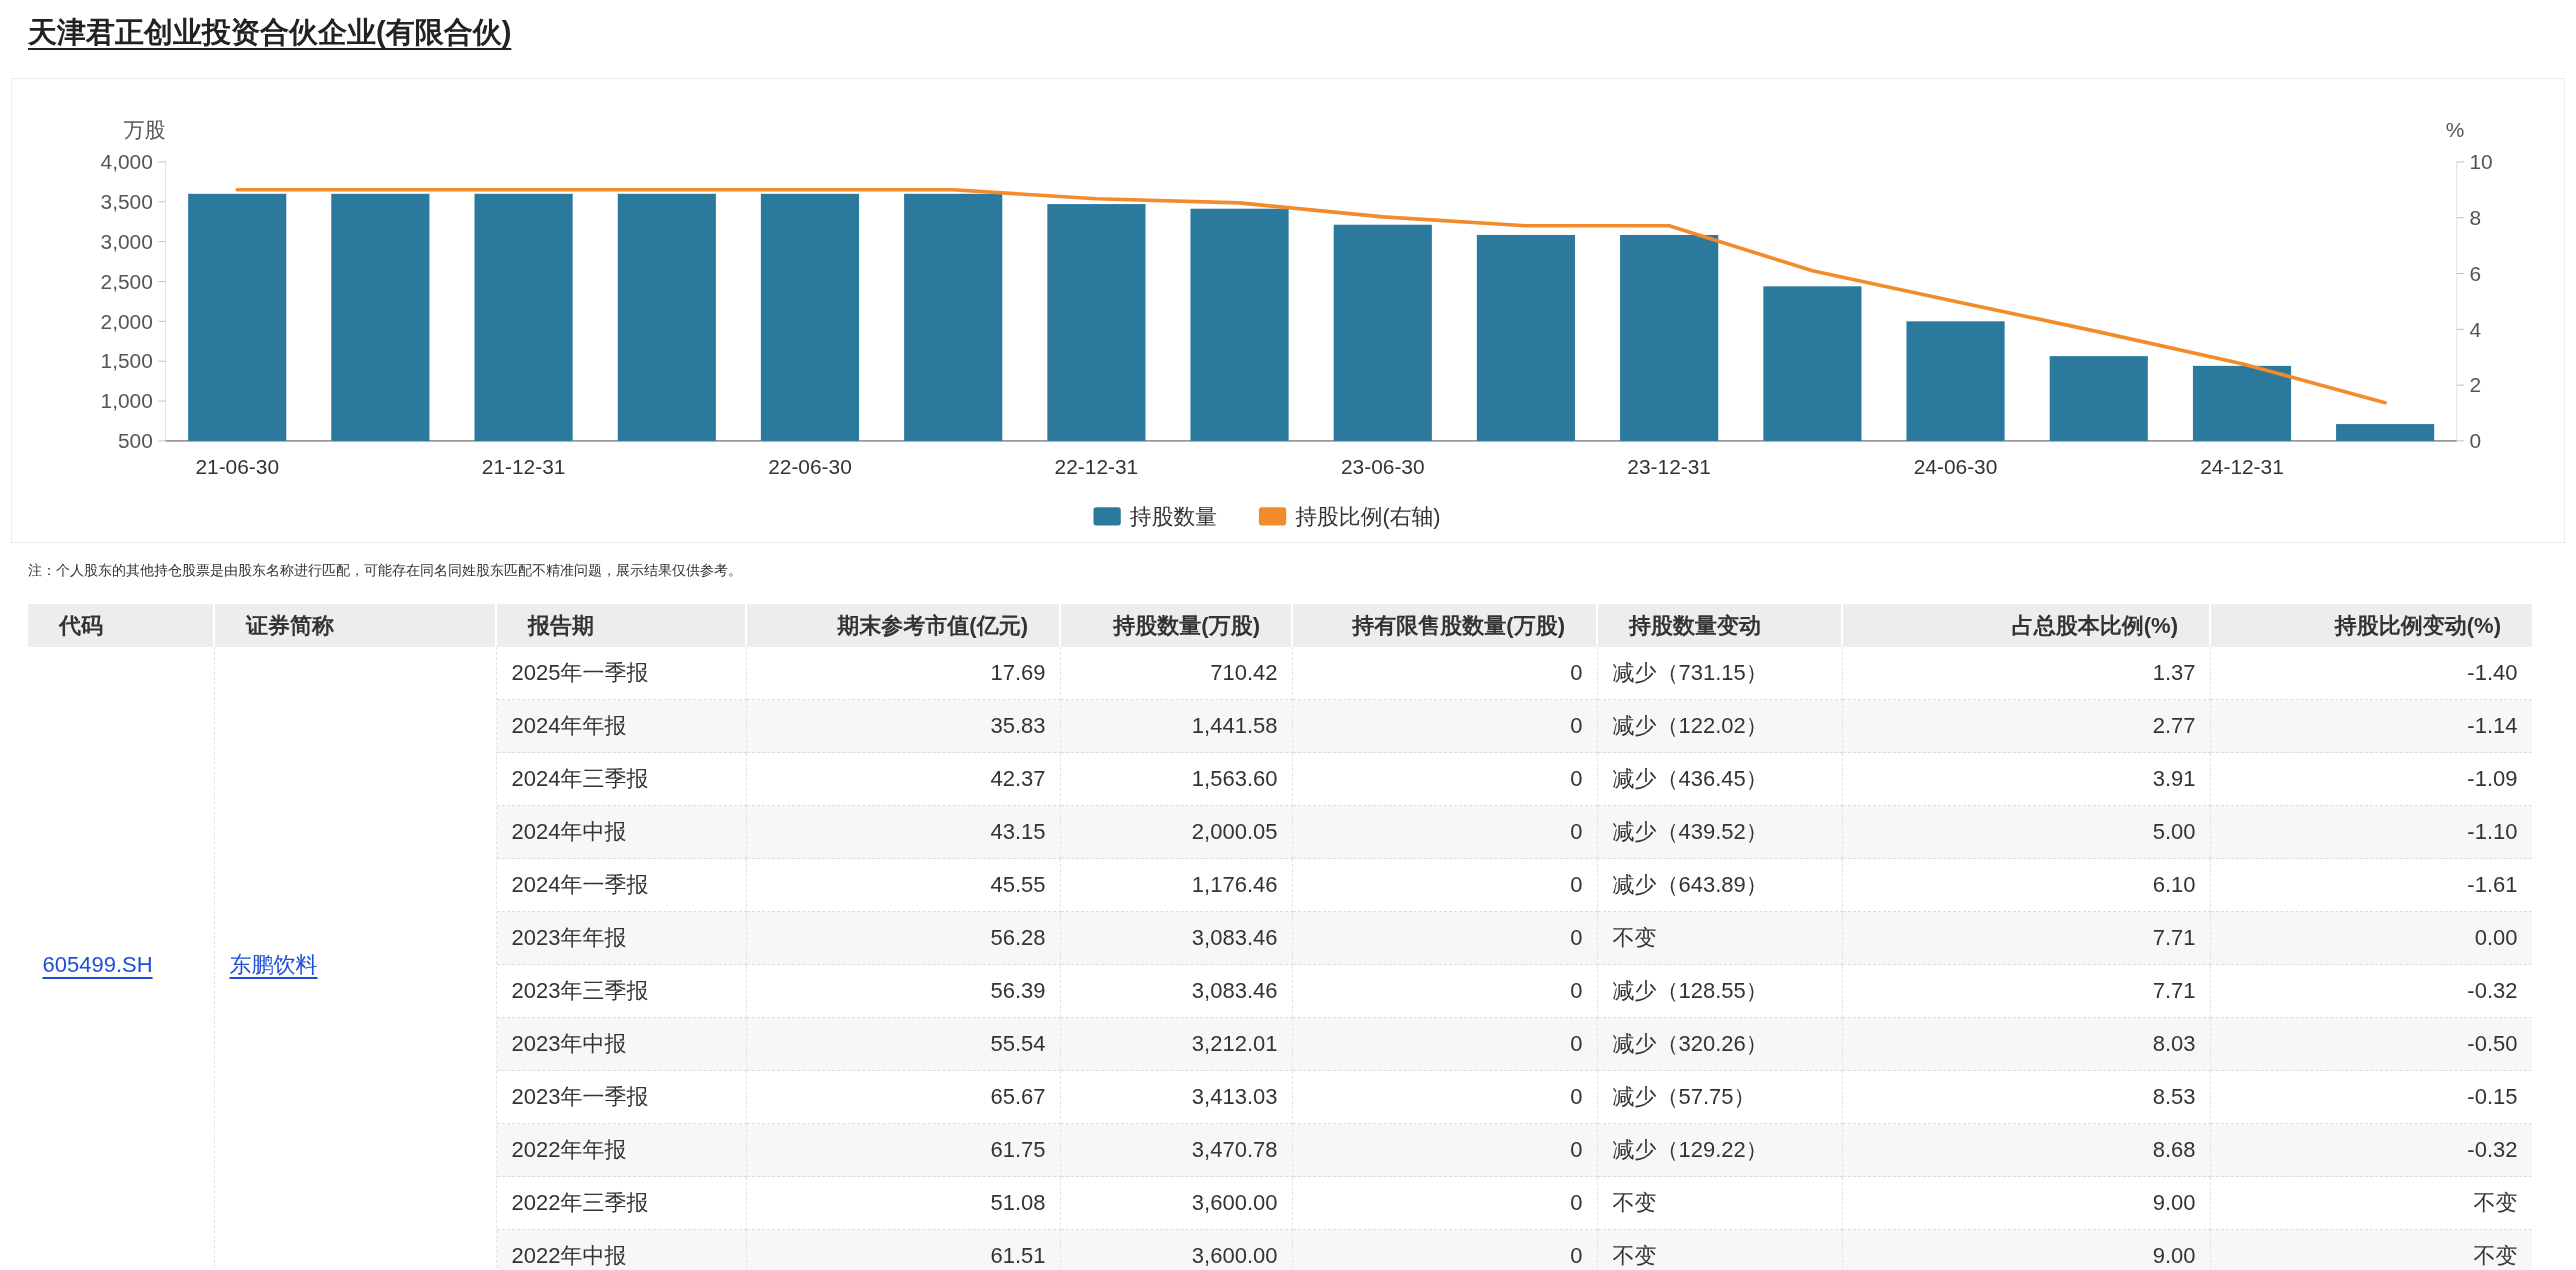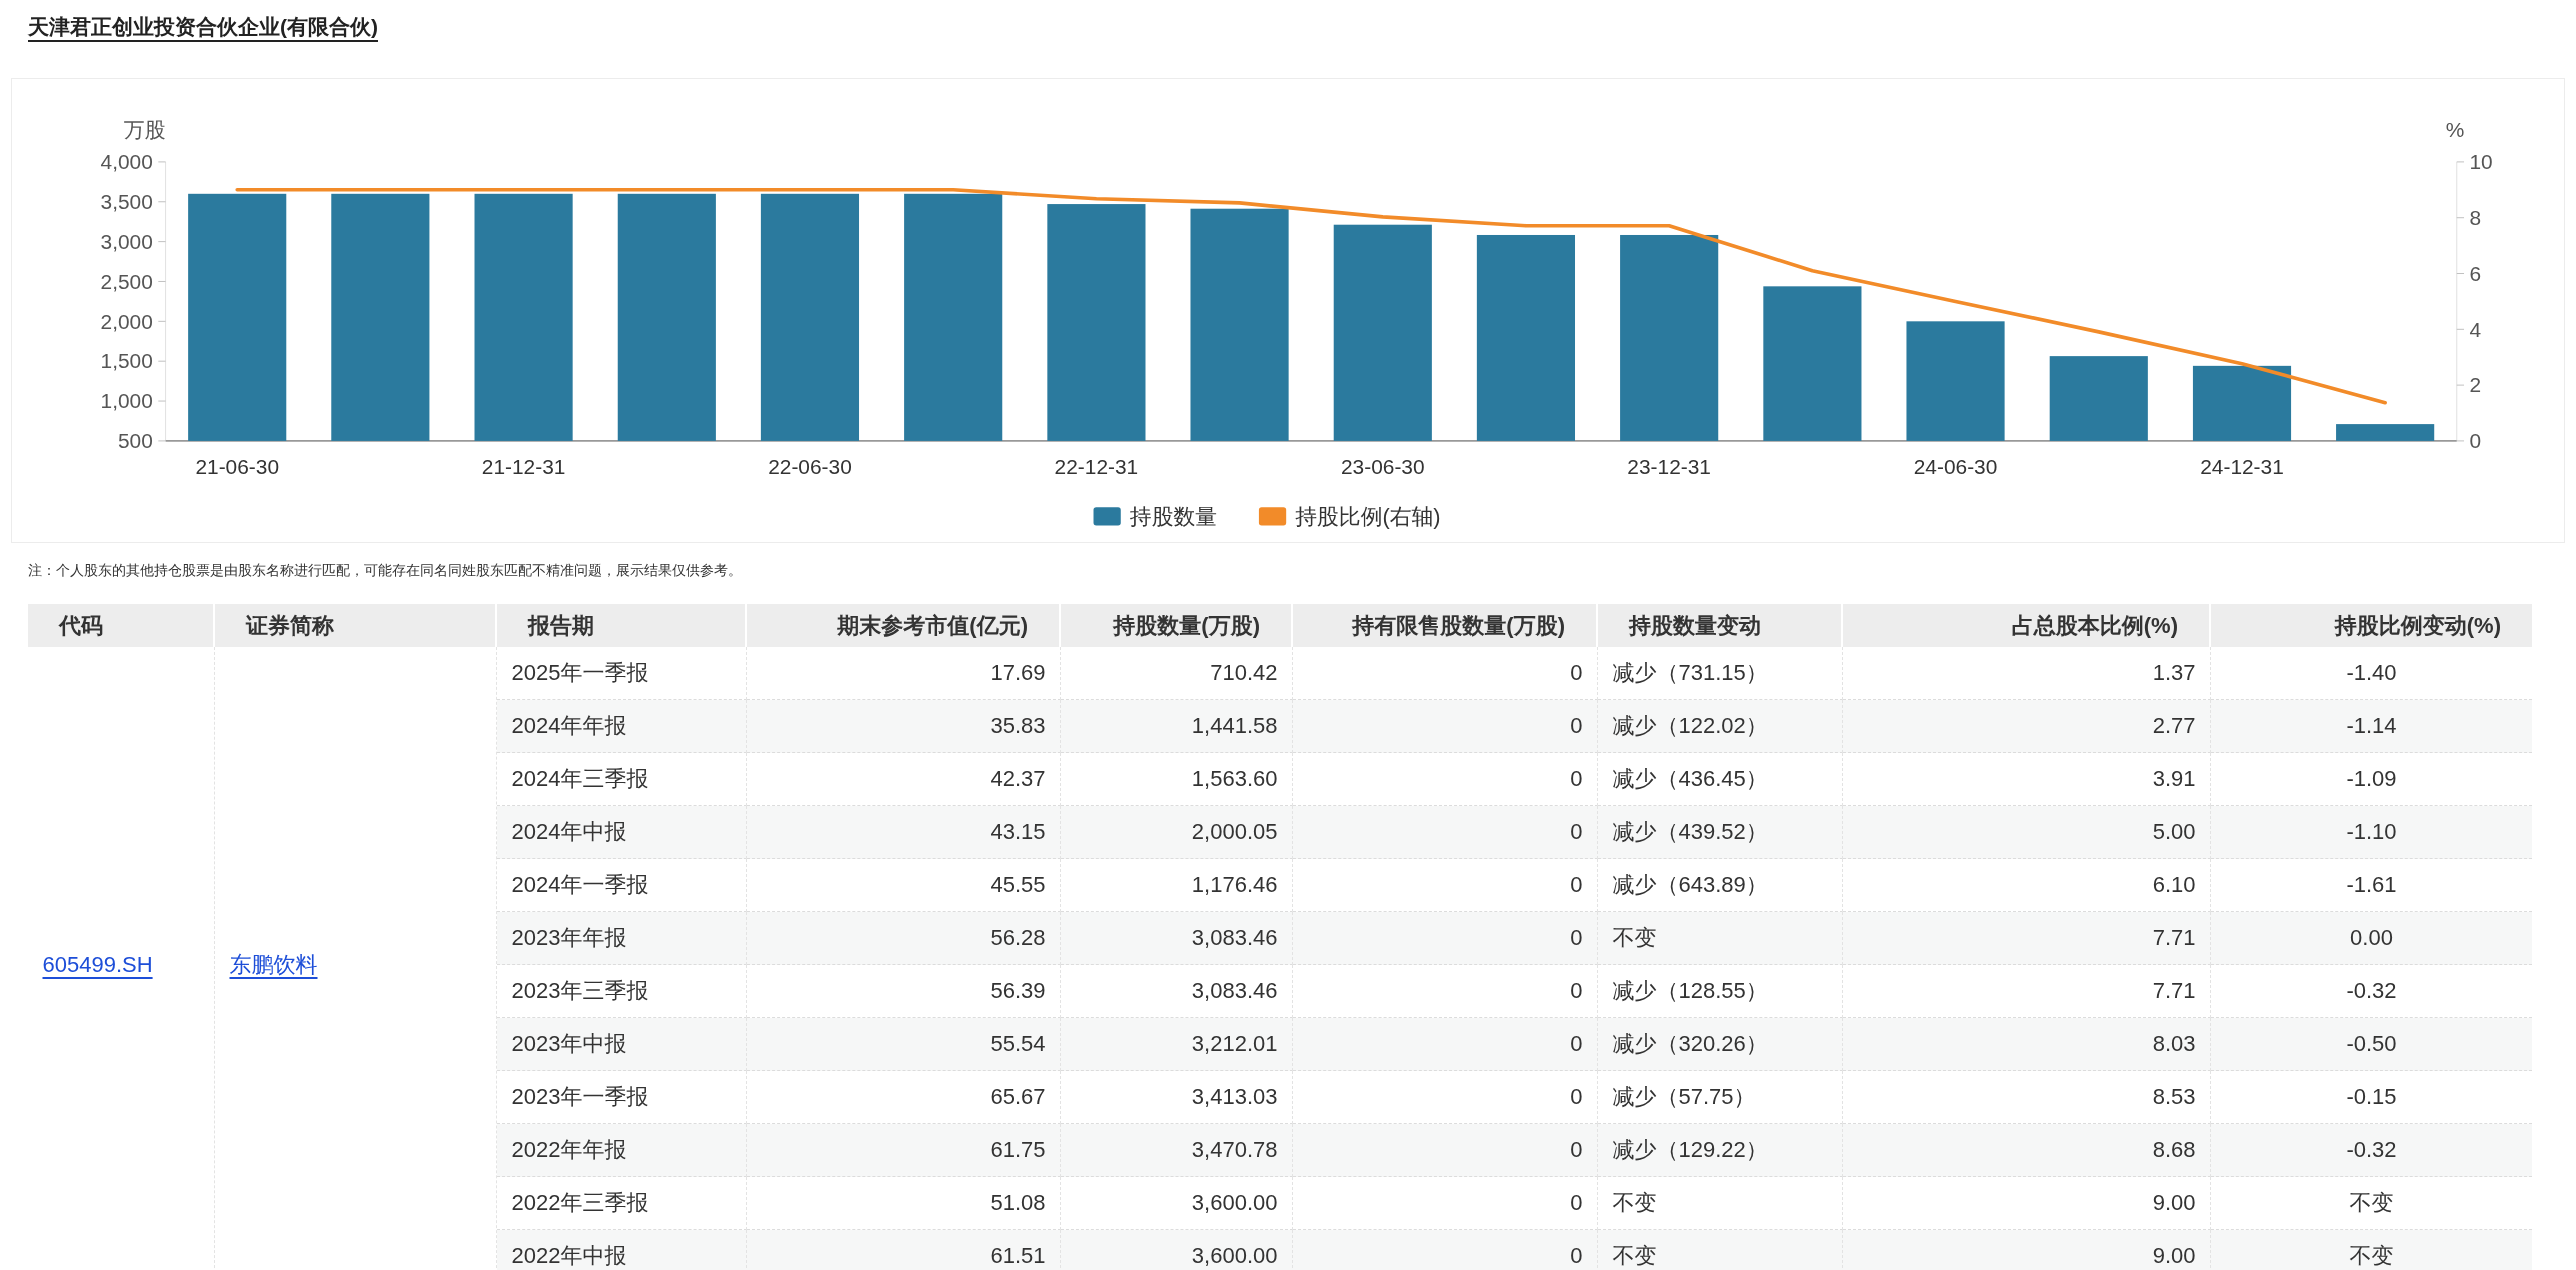--- a/index.html
+++ b/index.html
@@ -5,21 +5,21 @@
   html,body{margin:0;padding:0;}
   body{
     position:relative;
     width:2576px;height:1271px;
     background:#fff;color:#333;
     font-family:"Liberation Sans","DejaVu Sans",sans-serif;
     overflow:hidden;
   }
   .page-title{
     position:absolute;top:12.7px;left:28px;
-    font-size:21px;font-weight:700;color:#222;
+    font-size:29px;font-weight:700;color:#222;
     text-decoration:underline;text-underline-offset:5.5px;
     cursor:pointer;
   }
   .chart-box{
     position:absolute;top:78px;left:11px;
     width:2552px;height:463px;
     border:0.9px solid #ececec;box-sizing:content-box;
   }
   .chart-box svg{display:block;width:2552px;height:463px;}
   .note{
@@ -38,21 +38,21 @@
     white-space:nowrap;overflow:hidden;
   }
   .tbl th:last-child{border-right:none;}
   .tbl td{
     height:52px;padding:0 14.5px;
     border-bottom:0.9px dashed #dcdcdc;
     border-right:0.9px dashed #e3e3e3;
     white-space:nowrap;overflow:hidden;
     background:#fff;
   }
-  .tbl td:last-child{border-right:none;text-align:center;}
+  .tbl td:last-child{border-right:none;}
   .tbl tbody tr:nth-child(even) td{background:#f6f7f7;}
   .tbl td.span-cell{background:#fff !important;vertical-align:middle;}
   .l{text-align:left;}
   .r{text-align:right;}
   .tlink{color:#1d4ed8;text-decoration:underline;text-underline-offset:4.5px;cursor:pointer;}
 </style>
 </head>
 <body>
 
 <div class="page-title">天津君正创业投资合伙企业(有限合伙)</div>

